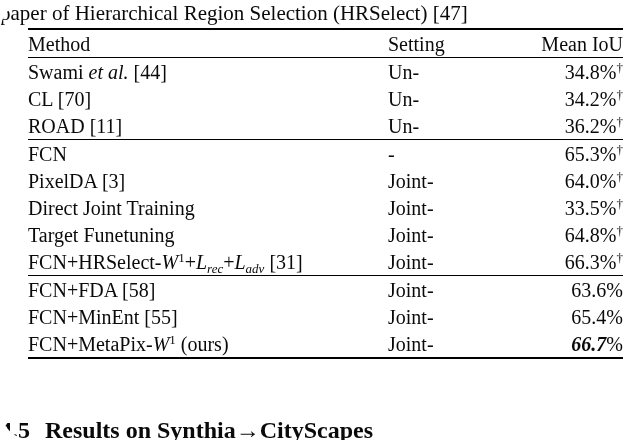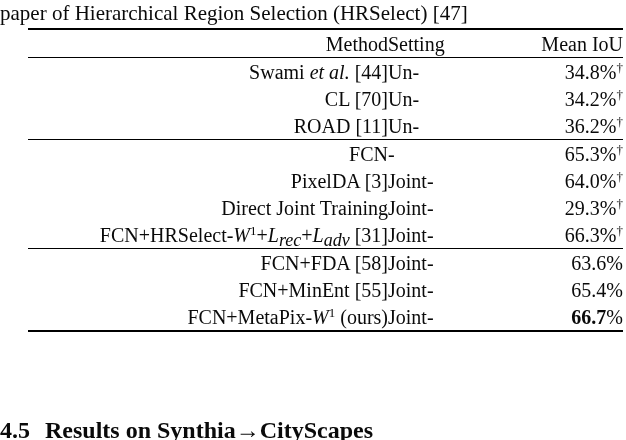--- a/index.html
+++ b/index.html
@@ -8,20 +8,21 @@
     background: #ffffff;
   }
   .page {
     position: relative;
     width: 626px;
     height: 440px;
     overflow: hidden;
     background: #ffffff;
     font-family: "Liberation Serif", serif;
     color: #0a0a0a;
+    border-radius: 32px;
   }
   .top-line {
     position: absolute;
     left: 0;
     top: 1px;
     font-size: 21px;
     line-height: 25px;
     white-space: nowrap;
   }
   table.results {
@@ -42,39 +43,39 @@
     vertical-align: middle;
     line-height: 1;
     white-space: nowrap;
   }
   table.results thead th {
     border-bottom: 1.5px solid #000;
   }
   table.results tr.group-end td {
     border-bottom: 1.5px solid #000;
   }
-  .c-method { text-align: right; padding-left: 7px; }
+  .c-method { text-align: left; padding-left: 7px; }
   .c-setting { text-align: left; }
   .c-iou { text-align: right; padding-right: 26px; }
   table.results sup {
     font-size: 13px;
     vertical-align: baseline;
     position: relative;
     top: -7px;
     line-height: 0;
   }
   table.results sub {
-    font-size: 18px;
+    font-size: 13px;
     vertical-align: baseline;
     position: relative;
     top: 4px;
     line-height: 0;
   }
   sub.it { font-style: italic; }
-  table.results b { font-weight: bold; }
+  table.results b { font-weight: bold; font-style: italic; }
   .section-heading {
     position: absolute;
     left: 0;
     top: 416px;
     font-size: 24px;
     font-weight: bold;
     white-space: nowrap;
     line-height: 28px;
   }
   .section-heading .num { margin-right: 15px; }
@@ -121,21 +122,26 @@
         <td class="c-iou"><span>65.3%</span><sup>†</sup></td>
       </tr>
       <tr>
         <td class="c-method"><span>PixelDA [3]</span></td>
         <td class="c-setting">Joint-</td>
         <td class="c-iou"><span>64.0%</span><sup>†</sup></td>
       </tr>
       <tr>
         <td class="c-method"><span>Direct Joint Training</span></td>
         <td class="c-setting">Joint-</td>
-        <td class="c-iou"><span>29.3%</span><sup>†</sup></td>
+        <td class="c-iou"><span>33.5%</span><sup>†</sup></td>
+      </tr>
+      <tr>
+        <td class="c-method"><span>Target Funetuning</span></td>
+        <td class="c-setting">Joint-</td>
+        <td class="c-iou"><span>64.8%</span><sup>†</sup></td>
       </tr>
       <tr class="group-end">
         <td class="c-method"><span>FCN+HRSelect-</span><i>W</i><sup>1</sup><span>+</span><i>L</i><sub class="it">rec</sub><span>+</span><i>L</i><sub class="it">adv</sub><span> [31]</span></td>
         <td class="c-setting">Joint-</td>
         <td class="c-iou"><span>66.3%</span><sup>†</sup></td>
       </tr>
       <tr>
         <td class="c-method"><span>FCN+FDA [58]</span></td>
         <td class="c-setting">Joint-</td>
         <td class="c-iou"><span>63.6%</span></td>

